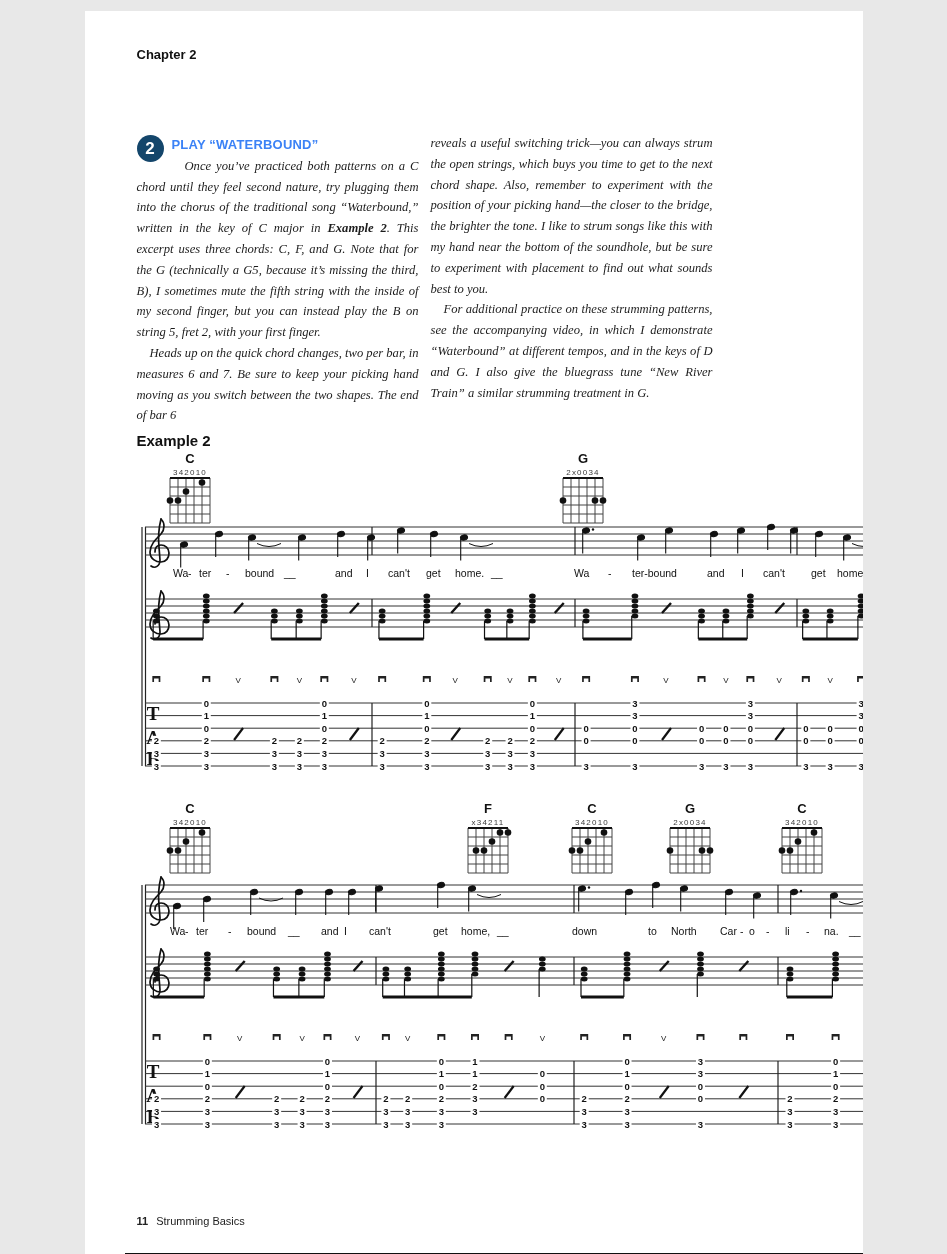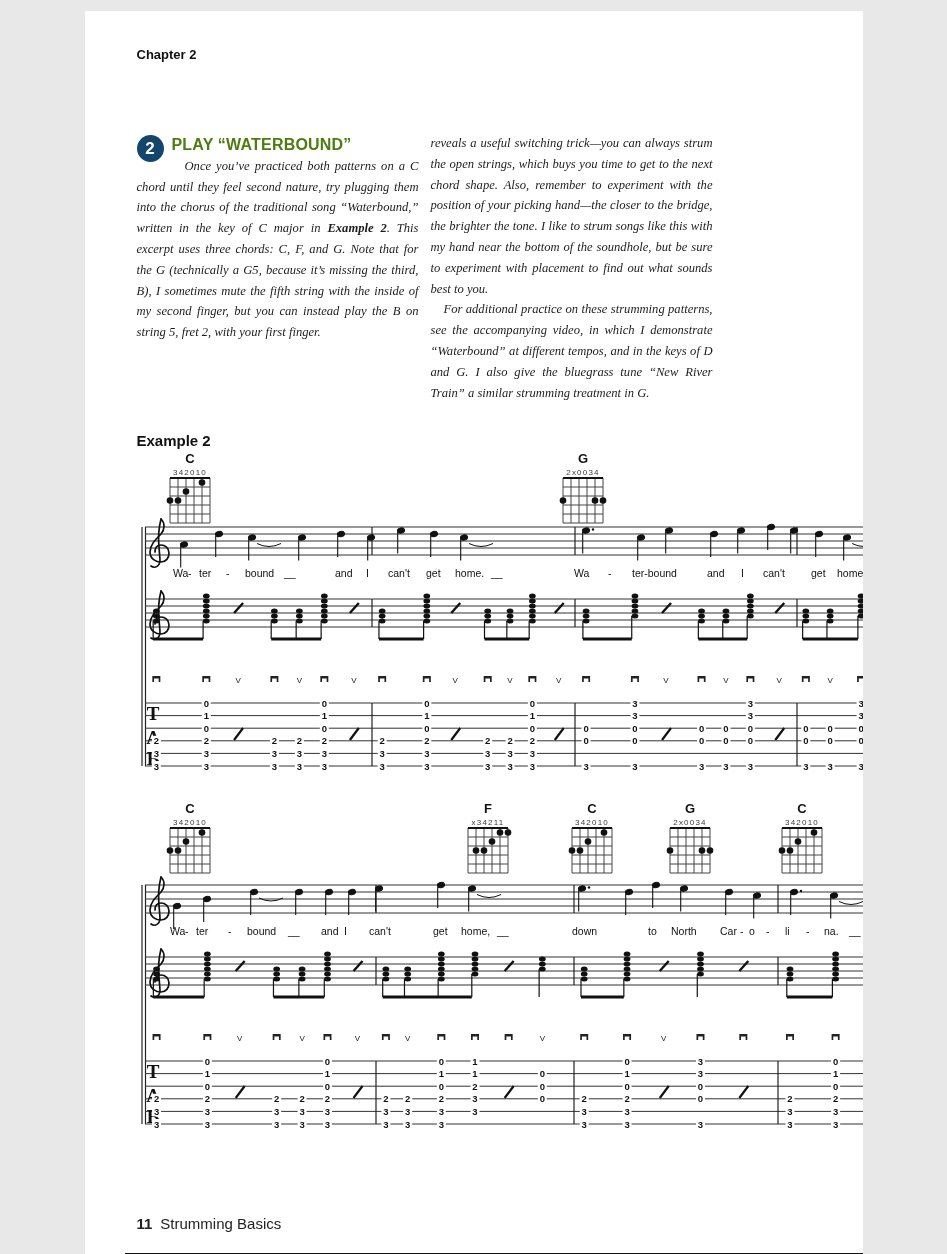--- a/index.html
+++ b/index.html
@@ -8,28 +8,28 @@
   .chapter{position:absolute;left:52px;top:36px;font-family:"Liberation Sans",sans-serif;
            font-weight:bold;font-size:13px;color:#111;}
   .article{position:absolute;left:52px;top:122px;width:576px;display:flex;gap:12px;}
   .col{width:282px;font-size:12.6px;line-height:20.8px;text-align:justify;}
   .col p{margin:0;font-style:italic;}
   .col p.ind{text-indent:13px;}
   .col .b{font-weight:bold;}
   .badge{float:left;width:27px;height:27px;border-radius:50%;background:#14466b;color:#fff;
          font-family:"Liberation Sans",sans-serif;font-weight:bold;font-size:17px;line-height:27px;
          text-align:center;margin:2px 8px 4px 0;}
-  h3.sec{margin:0;font-family:"Liberation Sans",sans-serif;font-size:16px;color:#4d7c0f;
+  h3.sec{margin:0;font-family:"Liberation Sans",sans-serif;font-size:13px;color:#3b82f6;
          letter-spacing:.2px;padding-top:2px;}
   .ex-title{position:absolute;left:52px;top:421px;font-family:"Liberation Sans",sans-serif;
             font-weight:bold;font-size:15px;color:#111;}
   svg.system{position:absolute;left:0;width:947px;height:336px;}
   #sys1{top:440px;}  #sys2{top:792px;}
   .footer{position:absolute;left:52px;top:1204px;font-family:"Liberation Sans",sans-serif;
-          font-size:15px;color:#222;}
+          font-size:11px;color:#222;}
   .footer .pn{font-weight:bold;margin-right:8px;}
   .botbar{position:absolute;left:40px;top:1242px;width:897px;height:6px;background:#101010;}
   
   text{fill:#111;}
   .chname{font:bold 13px "Liberation Sans",sans-serif;}
   .fing{font:8px "Liberation Sans",sans-serif;letter-spacing:1.2px;fill:#3a3a3a;}
   .lyr{font:10.5px "Liberation Sans",sans-serif;}
   .tabn{font:bold 9.5px "Liberation Sans",sans-serif;}
   .tabclef{font:bold 19px "Liberation Serif",serif;}
   .vmark{font:8px "Liberation Sans",sans-serif;fill:#222;}
@@ -38,20 +38,21 @@
 <body>
 
 <div class="page">
   <div class="chapter">Chapter 2</div>
 
   <div class="article">
     <div class="col">
       <span class="badge"><span>2</span></span>
       <h3 class="sec">PLAY “WATERBOUND”</h3>
     <p class="ind"><span>Once you’ve practiced both patterns on a C chord until they feel second nature, try plugging them into the chorus of the traditional song “Waterbound,” written in the key of C major in </span><span class="b">Example 2</span><span>. This excerpt uses three chords: C, F, and G. Note that for the G (technically a G5, because it’s missing the third, B), I sometimes mute the fifth string with the inside of my second finger, but you can instead play the B on string 5, fret 2, with your first finger.</span></p>
+        <p class="ind"><span>Heads up on the quick chord changes, two per bar, in measures 6 and 7. Be sure to keep your picking hand moving as you switch between the two shapes. The end of bar 6</span></p>
       </div>
     <div class="col">
         <p><span>reveals a useful switching trick—you can always strum the open strings, which buys you time to get to the next chord shape. Also, remember to experiment with the position of your picking hand—the closer to the bridge, the brighter the tone. I like to strum songs like this with my hand near the bottom of the soundhole, but be sure to experiment with placement to find out what sounds best to you.</span></p>
         <p class="ind"><span>For additional practice on these strumming patterns, see the accompanying video, in which I demonstrate “Waterbound” at different tempos, and in the keys of D and G. I also give the bluegrass tune “New River Train” a similar strumming treatment in G.</span></p>
       </div>
   </div>
 
   <div class="ex-title">Example 2</div>
 
   <svg id="sys1" class="system" viewBox="0 0 947 336">

